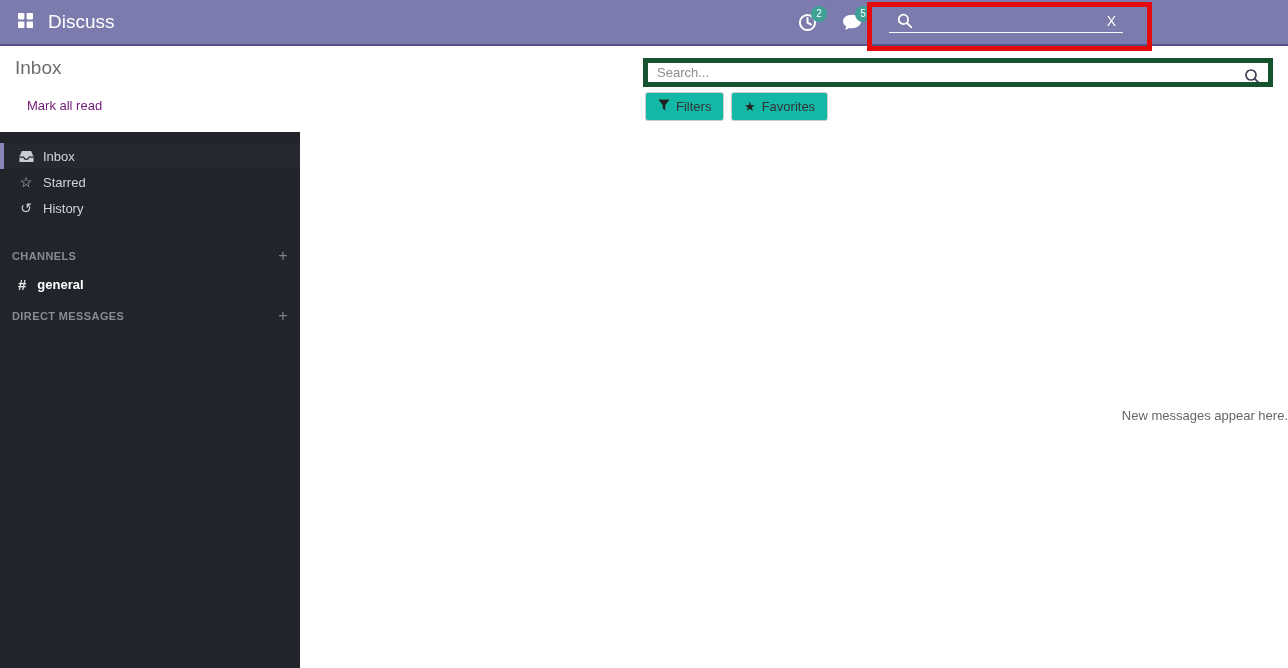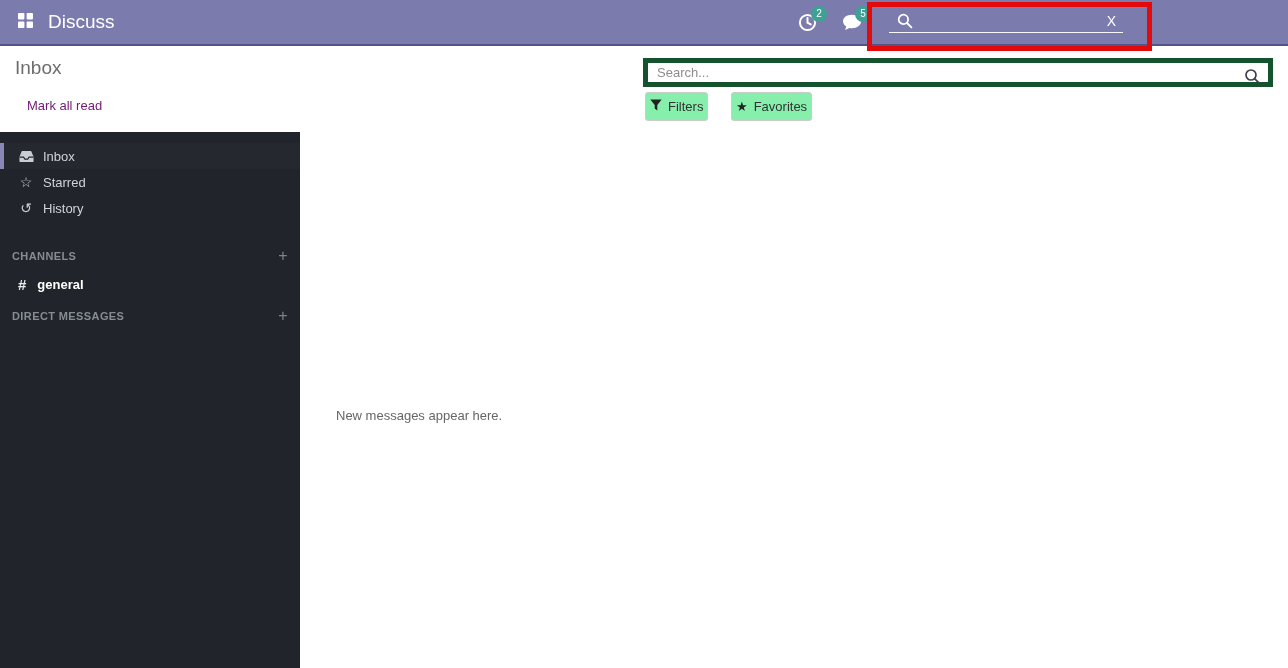--- a/index.html
+++ b/index.html
@@ -46,23 +46,23 @@
   .mark-all-read { position:absolute; left:27px; top:52px; font-size:13px; color:#701a75;
                    background:none; border:none; cursor:pointer;
                    font-family:"Liberation Sans",sans-serif; }
   .cp-search { position:absolute; left:643px; top:12px; width:630px; height:29px;
                border:5px solid #14532d; border-radius:0; background:#fff; }
   .cp-search input { position:absolute; left:0; top:0; width:100%; height:100%;
                      border:none; outline:none; border-radius:4px; padding:0 32px 0 9px;
                      font-size:13px; color:#333; font-family:"Liberation Sans",sans-serif; }
   .cp-search input::placeholder { color:#8d8d8d; opacity:1; }
   .cp-search .mag-btn { position:absolute; right:7px; top:5px; cursor:pointer; background:none; border:none; }
-  .cp-btn { position:absolute; top:46px; height:29px; background:#86efac;
+  .cp-btn { position:absolute; top:46px; height:29px; background:#14b8a6;
             border:1px solid #ccc; border-radius:3px; color:#333; font-size:13px;
-            display:flex; align-items:center; gap:6px; padding:0 4px; cursor:pointer;
+            display:flex; align-items:center; gap:6px; padding:0 12px; cursor:pointer;
             font-family:"Liberation Sans",sans-serif; }
   .btn-filters { left:645px; }
   .btn-favorites { left:731px; }
   .star-glyph { font-size:13px; color:#222; line-height:1; }
   .cp-separator { position:absolute; top:131px; left:0; width:1288px; height:1px; background:#d5d5d5; }
 
   
   .sidebar { position:absolute; top:132px; left:0; width:300px; height:536px;
              background:#21252b; color:#cfd2d6; }
   .sb-group { margin-top:11px; }
@@ -80,22 +80,22 @@
                 margin-top:6px; cursor:pointer; }
   .sb-channel .hash { font-size:15px; font-weight:bold; color:#e8eaec; margin-right:11px; }
   .sb-channel .ch-name { font-size:13px; font-weight:bold; color:#fff; }
   .hdr-channels { margin-top:26px; }
   .hdr-dm { margin-top:10px; }
 
   
   .main { position:absolute; top:132px; left:300px; width:988px; height:536px; background:#fff; }
   .empty-title { position:absolute; top:244px; left:0; width:100%; text-align:center;
                  font-size:16px; font-weight:bold; color:#4a4a4a; }
-  .empty-subtitle { position:absolute; top:276px; left:0; width:100%; text-align:left;
-                    font-size:13px; color:#666;padding-left:36px; }
+  .empty-subtitle { position:absolute; top:276px; left:0; width:100%; text-align:right;
+                    font-size:13px; color:#666; }
 </style>
 </head>
 <body>
 
 <div class="page">
 
   <div class="navbar">
     <div class="apps-btn">
       <span>
         <svg width="15" height="15" viewBox="0 0 15 15">

